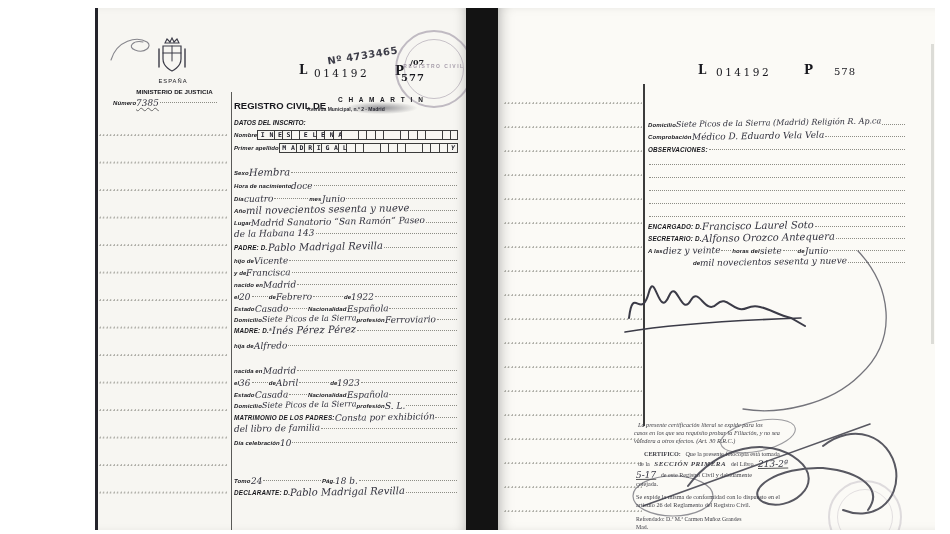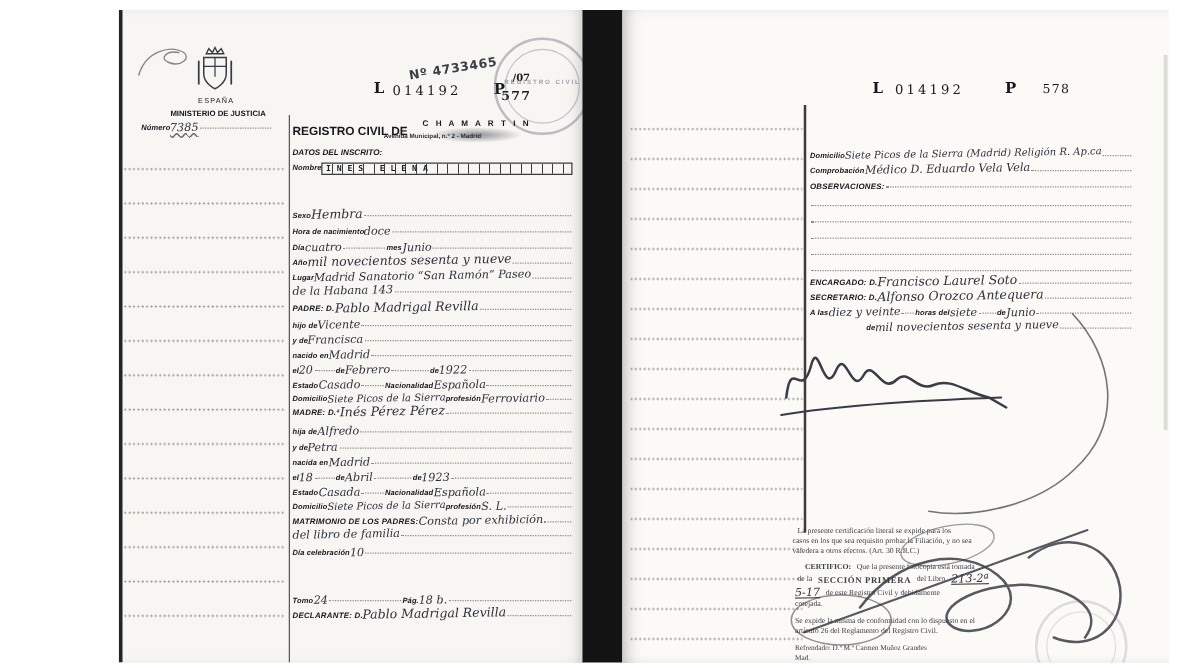--- a/index.html
+++ b/index.html
@@ -21,21 +21,21 @@
   .hand.sm{font-size:8px}
   .fill{flex:1;border-bottom:1px dotted #8d8d85;height:0;margin:0 1px 1px}
   .boxes{flex:1;height:8.6px;border:1px solid #3c3c3c;position:relative;
          background:repeating-linear-gradient(90deg,transparent 0 7.6px,#3c3c3c 7.6px 8.4px)}
   .boxes span{position:absolute;left:2.5px;top:1px;font:700 6.5px/7px "DejaVu Sans Mono",monospace;
               letter-spacing:4.7px;color:#1d1d28;white-space:nowrap}
   .boxes .mk{left:auto;right:2px;letter-spacing:0;font-style:italic}
   .typed{position:absolute;font-family:"DejaVu Serif",serif;color:#17171d;white-space:nowrap}
   .fine{font:6.2px/1.2 "Liberation Serif",serif;color:#3e3e45;white-space:nowrap}
   .fineb{font-weight:700}
-  .finei{}
+  .finei{font-style:italic}
   .mlines{position:absolute;background-image:radial-gradient(circle at 1.2px 1.2px,#8c8c84 .7px,transparent 1px);opacity:.85}
   .vrule{position:absolute;width:1px;background:#5a5a58}
   svg.sig{position:absolute;overflow:visible}
   .sig path{fill:none;stroke:#3b3b47;stroke-linecap:round}
   .rstamp{position:absolute;border:2px solid rgba(125,112,135,.45);border-radius:50%}
   .rstamp::before{content:"";position:absolute;inset:7px;border:1px solid rgba(125,112,135,.4);border-radius:50%}
   .rtext{position:absolute;width:100%;text-align:center;top:42%;font:700 5px "Liberation Sans",sans-serif;
          color:rgba(110,95,120,.6);letter-spacing:1.5px}
   .smudge{position:absolute;background:radial-gradient(ellipse at center,rgba(40,40,52,.5),rgba(40,40,52,0) 72%);filter:blur(.5px)}
   .wavy{text-decoration:underline wavy #666}
@@ -86,20 +86,27 @@
     <div class="typed" style="left:212px;top:98px;font:700 5px 'Liberation Sans',sans-serif;color:#2c2c33">Avenida Municipal, n.º 2 - Madrid</div>
     <div class="smudge" style="left:250px;top:94px;width:72px;height:12px"></div>
     <div class="typed" style="left:139px;top:111px;font:italic 700 6.5px 'Liberation Sans',sans-serif">DATOS DEL INSCRITO:</div>
 
     <div class="row" style="left:139px;top:122px;width:224px">
       <span class="lbl">Nombre</span>
       <div class="boxes">
           <span>INES ELENA</span>
         </div>
     </div>
+    <div class="row" style="left:139px;top:135px;width:224px">
+      <span class="lbl">Primer apellido</span>
+      <div class="boxes">
+        <span>MADRIGAL</span>
+        <span class="mk">Y</span>
+      </div>
+    </div>
     <div class="row" style="left:139px;top:160px;width:224px">
       <span class="lbl">Sexo</span>
       <span class="hand big">Hembra</span>
       <span class="fill"></span>
     </div>
     <div class="row" style="left:139px;top:173px;width:224px">
       <span class="lbl">Hora de nacimiento</span>
       <span class="hand">doce</span>
       <span class="fill"></span>
     </div>
@@ -174,33 +181,28 @@
     <div class="row" style="left:139px;top:318px;width:224px">
       <span class="lbl cap">MADRE: D.ª</span>
       <span class="hand big">Inés Pérez Pérez</span>
       <span class="fill"></span>
     </div>
     <div class="row" style="left:139px;top:333px;width:224px">
       <span class="lbl">hija de</span>
       <span class="hand">Alfredo</span>
       <span class="fill"></span>
     </div>
-    <div class="row" style="left:139px;top:346px;width:224px">
-      <span class="lbl">y de</span>
-      <span class="hand">Petra</span>
-      <span class="fill"></span>
-    </div>
     <div class="row" style="left:139px;top:358px;width:224px">
       <span class="lbl">nacida en</span>
       <span class="hand">Madrid</span>
       <span class="fill"></span>
     </div>
     <div class="row" style="left:139px;top:370px;width:224px">
       <span class="lbl">el</span>
-      <span class="hand">18</span>
+      <span class="hand">36</span>
       <span class="fill" style="flex:0 0 16px"></span>
       <span class="lbl">de</span>
       <span class="hand">Abril</span>
       <span class="fill" style="flex:0 0 30px"></span>
       <span class="lbl">de</span>
       <span class="hand">1923</span>
       <span class="fill"></span>
     </div>
     <div class="row" style="left:139px;top:382px;width:224px">
       <span class="lbl">Estado</span>

